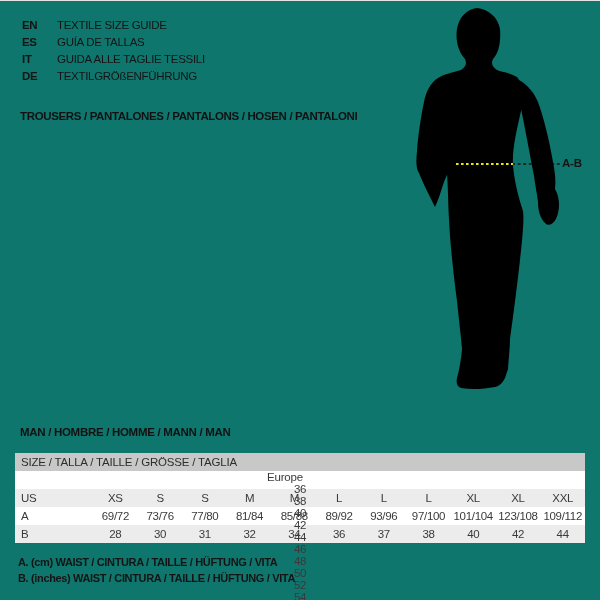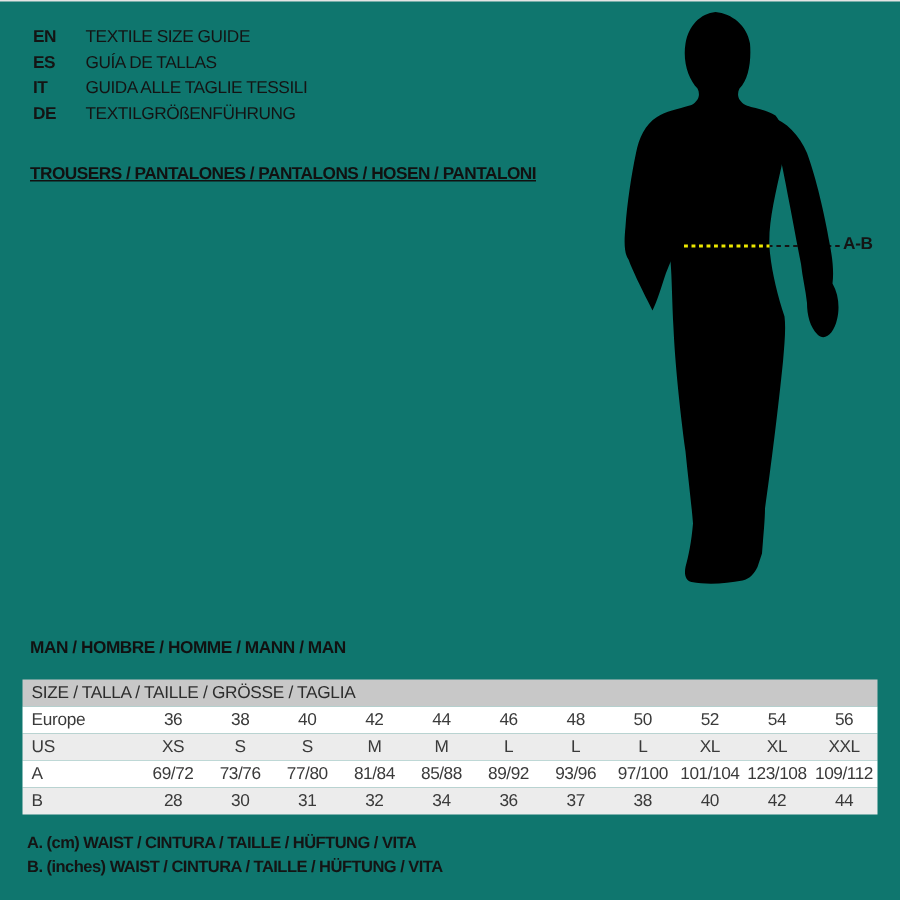--- a/index.html
+++ b/index.html
@@ -19,21 +19,20 @@
     letter-spacing: -0.3px; color: #141414;
   }
   .lang-text {
     font-size: 11.5px; font-weight: normal; letter-spacing: -0.3px; color: #141414;
   }
 
   .garment-line {
     position: absolute; left: 20px; top: 109px;
     font-size: 11.5px; font-weight: bold; letter-spacing: -0.35px; color: #111;
     white-space: nowrap;
-    text-decoration: underline;
   }
 
   
   .figure-wrap { position: absolute; left: 405px; top: 0; width: 175px; height: 400px; }
   .ab-label {
     position: absolute; left: 562px; top: 156px;
     font-size: 11.5px; font-weight: bold; letter-spacing: -0.2px; color: #141414;
   }
 
   
@@ -142,21 +141,21 @@
       <line x1="456" y1="163" x2="513" y2="163" stroke-width="2" stroke-dasharray="2.6 2.4" stroke="#ece700"></line>
     </svg>
   </div>
   <div class="ab-label">A-B</div>
 
   <div class="section-title">MAN / HOMBRE / HOMME / MANN / MAN</div>
 
   <div class="size-table">
     <div class="t-header" style="background:#c8c8c8;">SIZE / TALLA / TAILLE / GRÖSSE / TAGLIA</div>
 
-    <div class="t-row" style="background:#ffffff;">
+    <div class="t-row" style="background:#ffffff;flex-direction:column;">
       <span class="t-label">Europe</span>
       <span class="t-cell">36</span>
       <span class="t-cell">38</span>
       <span class="t-cell">40</span>
       <span class="t-cell">42</span>
       <span class="t-cell">44</span>
       <span class="t-cell">46</span>
       <span class="t-cell">48</span>
       <span class="t-cell">50</span>
       <span class="t-cell">52</span>

